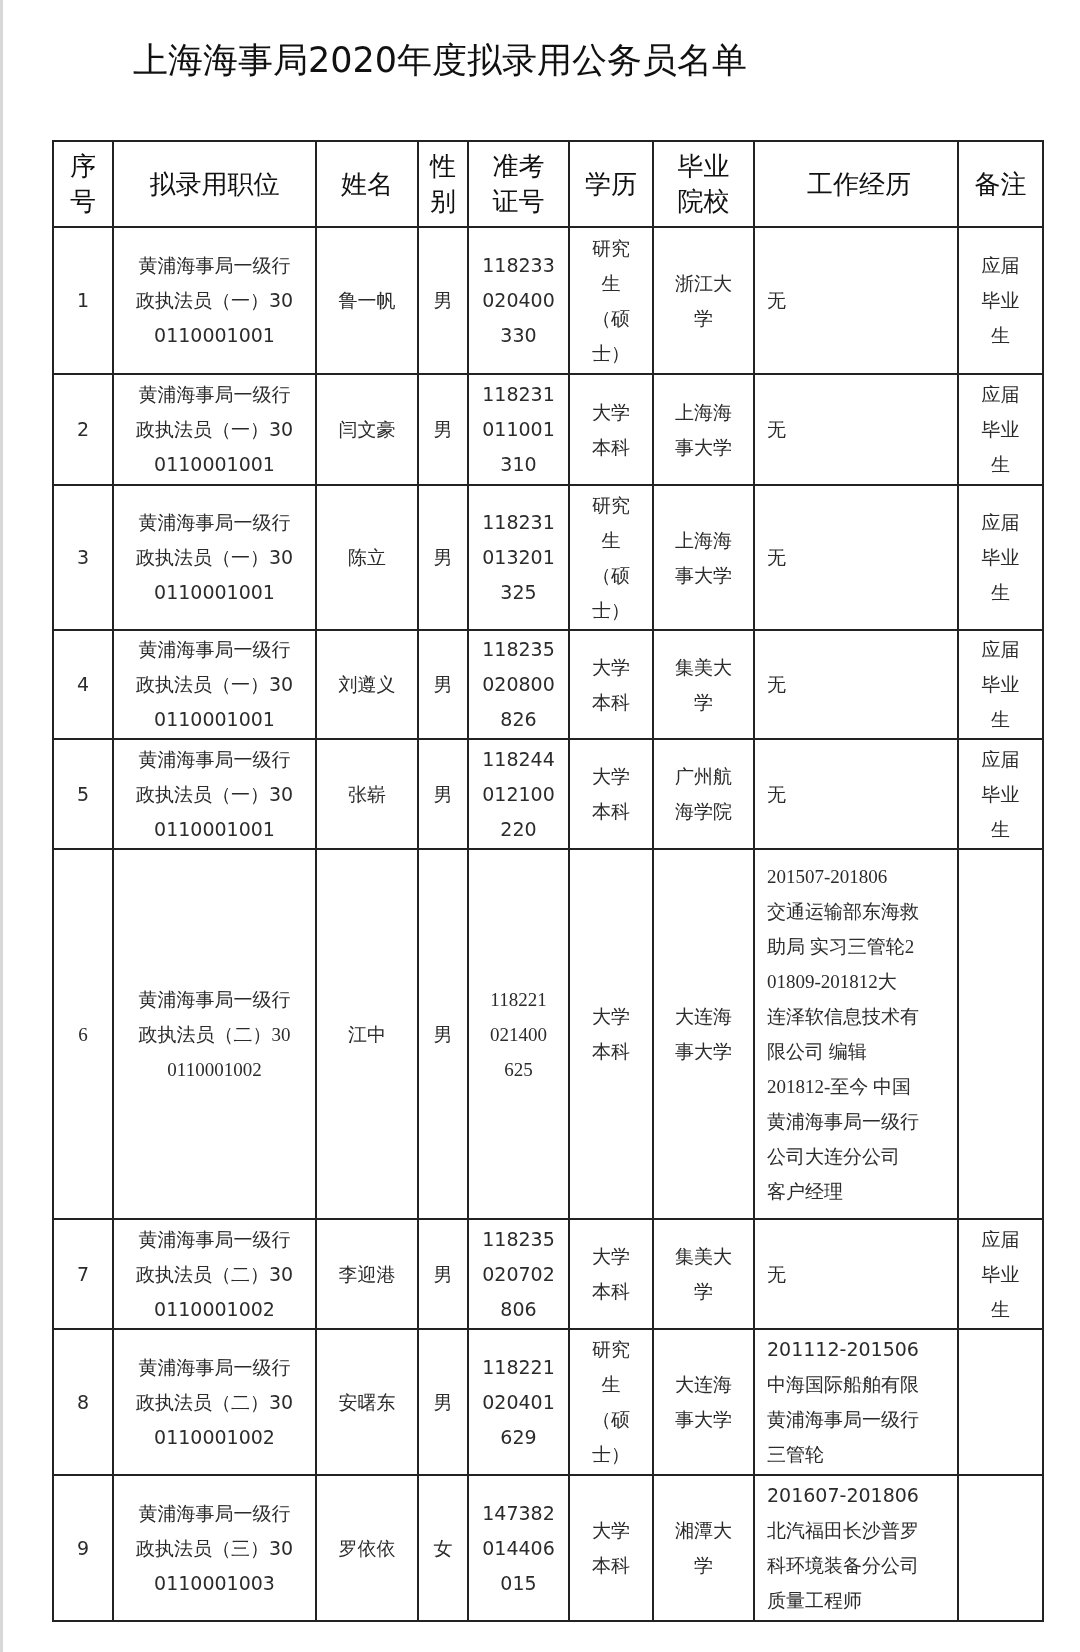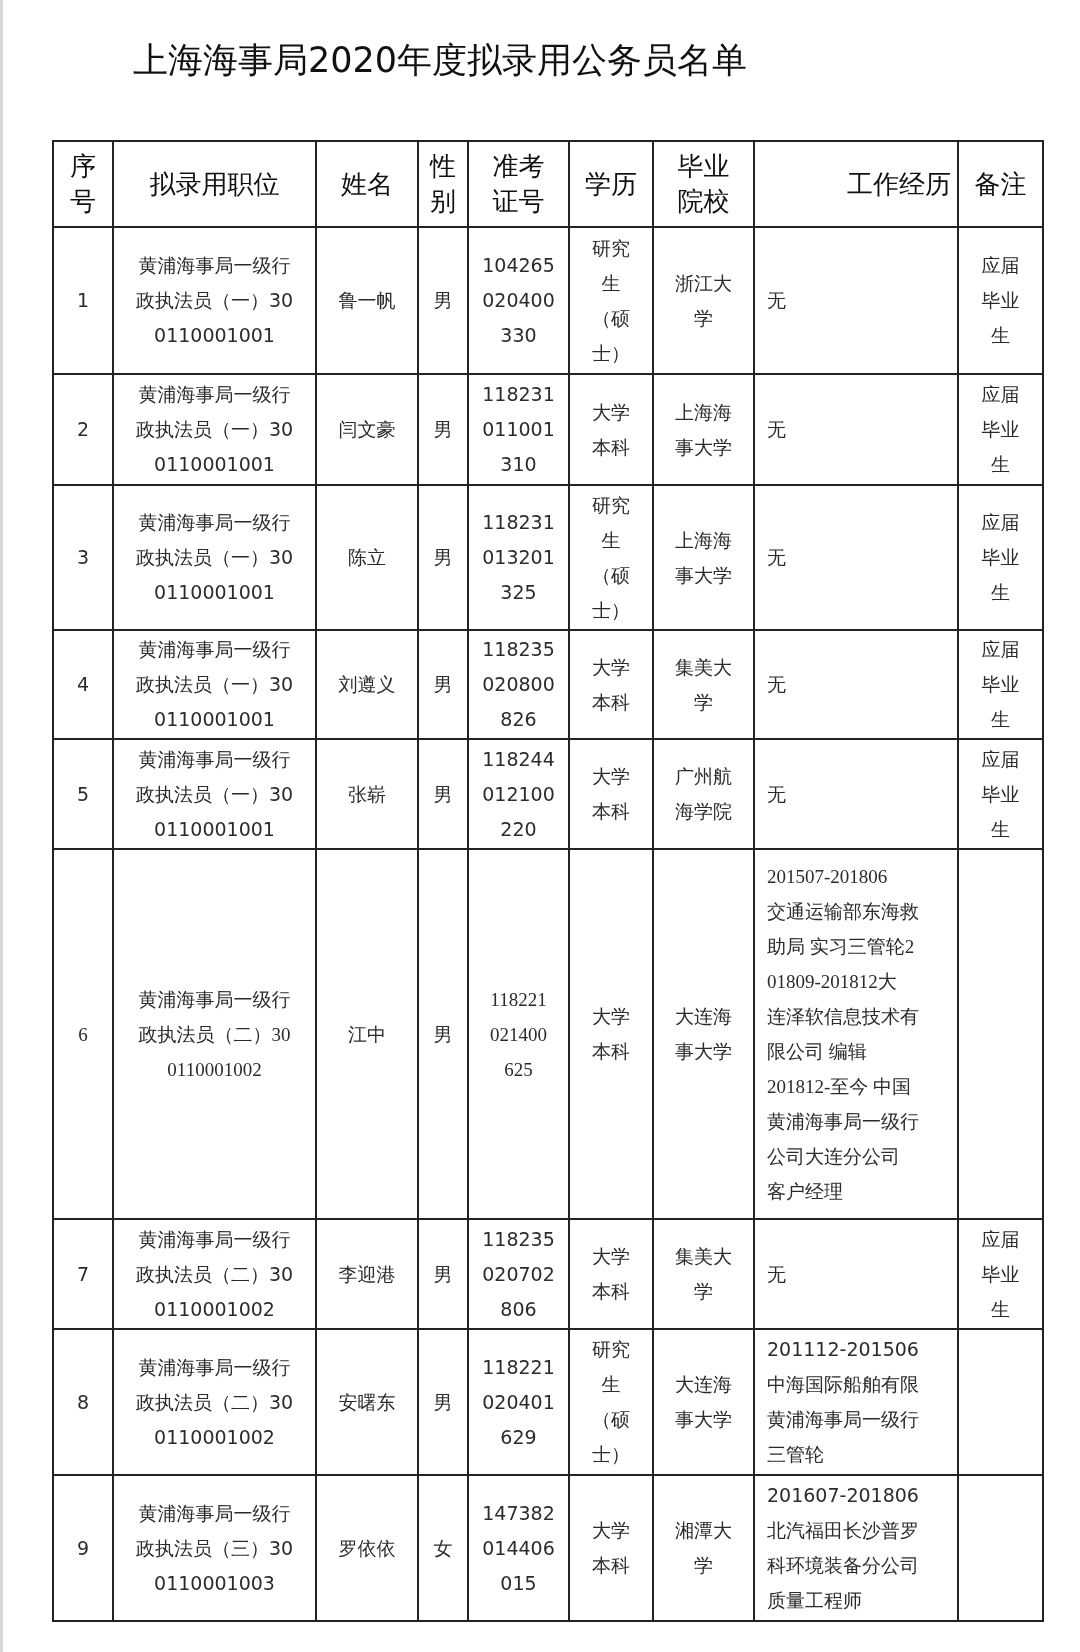--- a/index.html
+++ b/index.html
@@ -59,21 +59,21 @@
       font-size: 19px;
       line-height: 35px;
       color: #2b2b2b;
     }
     table.roster td.work {
       text-align: left;
       padding-left: 12px;
       padding-right: 8px;
     }
     table.roster th.work-h {
-      text-align: right;
+      text-align: center;
       padding-left: 12px;
     }
     .line { display: block; white-space: nowrap; }
     .r1 td { height: 145px; }
     .r2 td { height: 109px; }
     .r3 td { height: 143px; }
     .r4 td { height: 107px; }
     .r5 td { height: 108px; }
     .r6 td { height: 368px; font-family: Liberation Serif, serif; }
     .r7 td { height: 108px; }
@@ -138,21 +138,21 @@
       <tr class="r1">
     <td>1</td>
     <td>
           <span class="line">黄浦海事局一级行</span>
           <span class="line">政执法员（一）30</span>
           <span class="line">0110001001</span>
         </td>
     <td>鲁一帆</td>
     <td>男</td>
     <td>
-          <span class="line">104265</span>
+          <span class="line">118233</span>
           <span class="line">020400</span>
           <span class="line">330</span>
         </td>
     <td>
           <span class="line">研究</span>
           <span class="line">生</span>
           <span class="line">（硕</span>
           <span class="line">士）</span>
         </td>
     <td>

